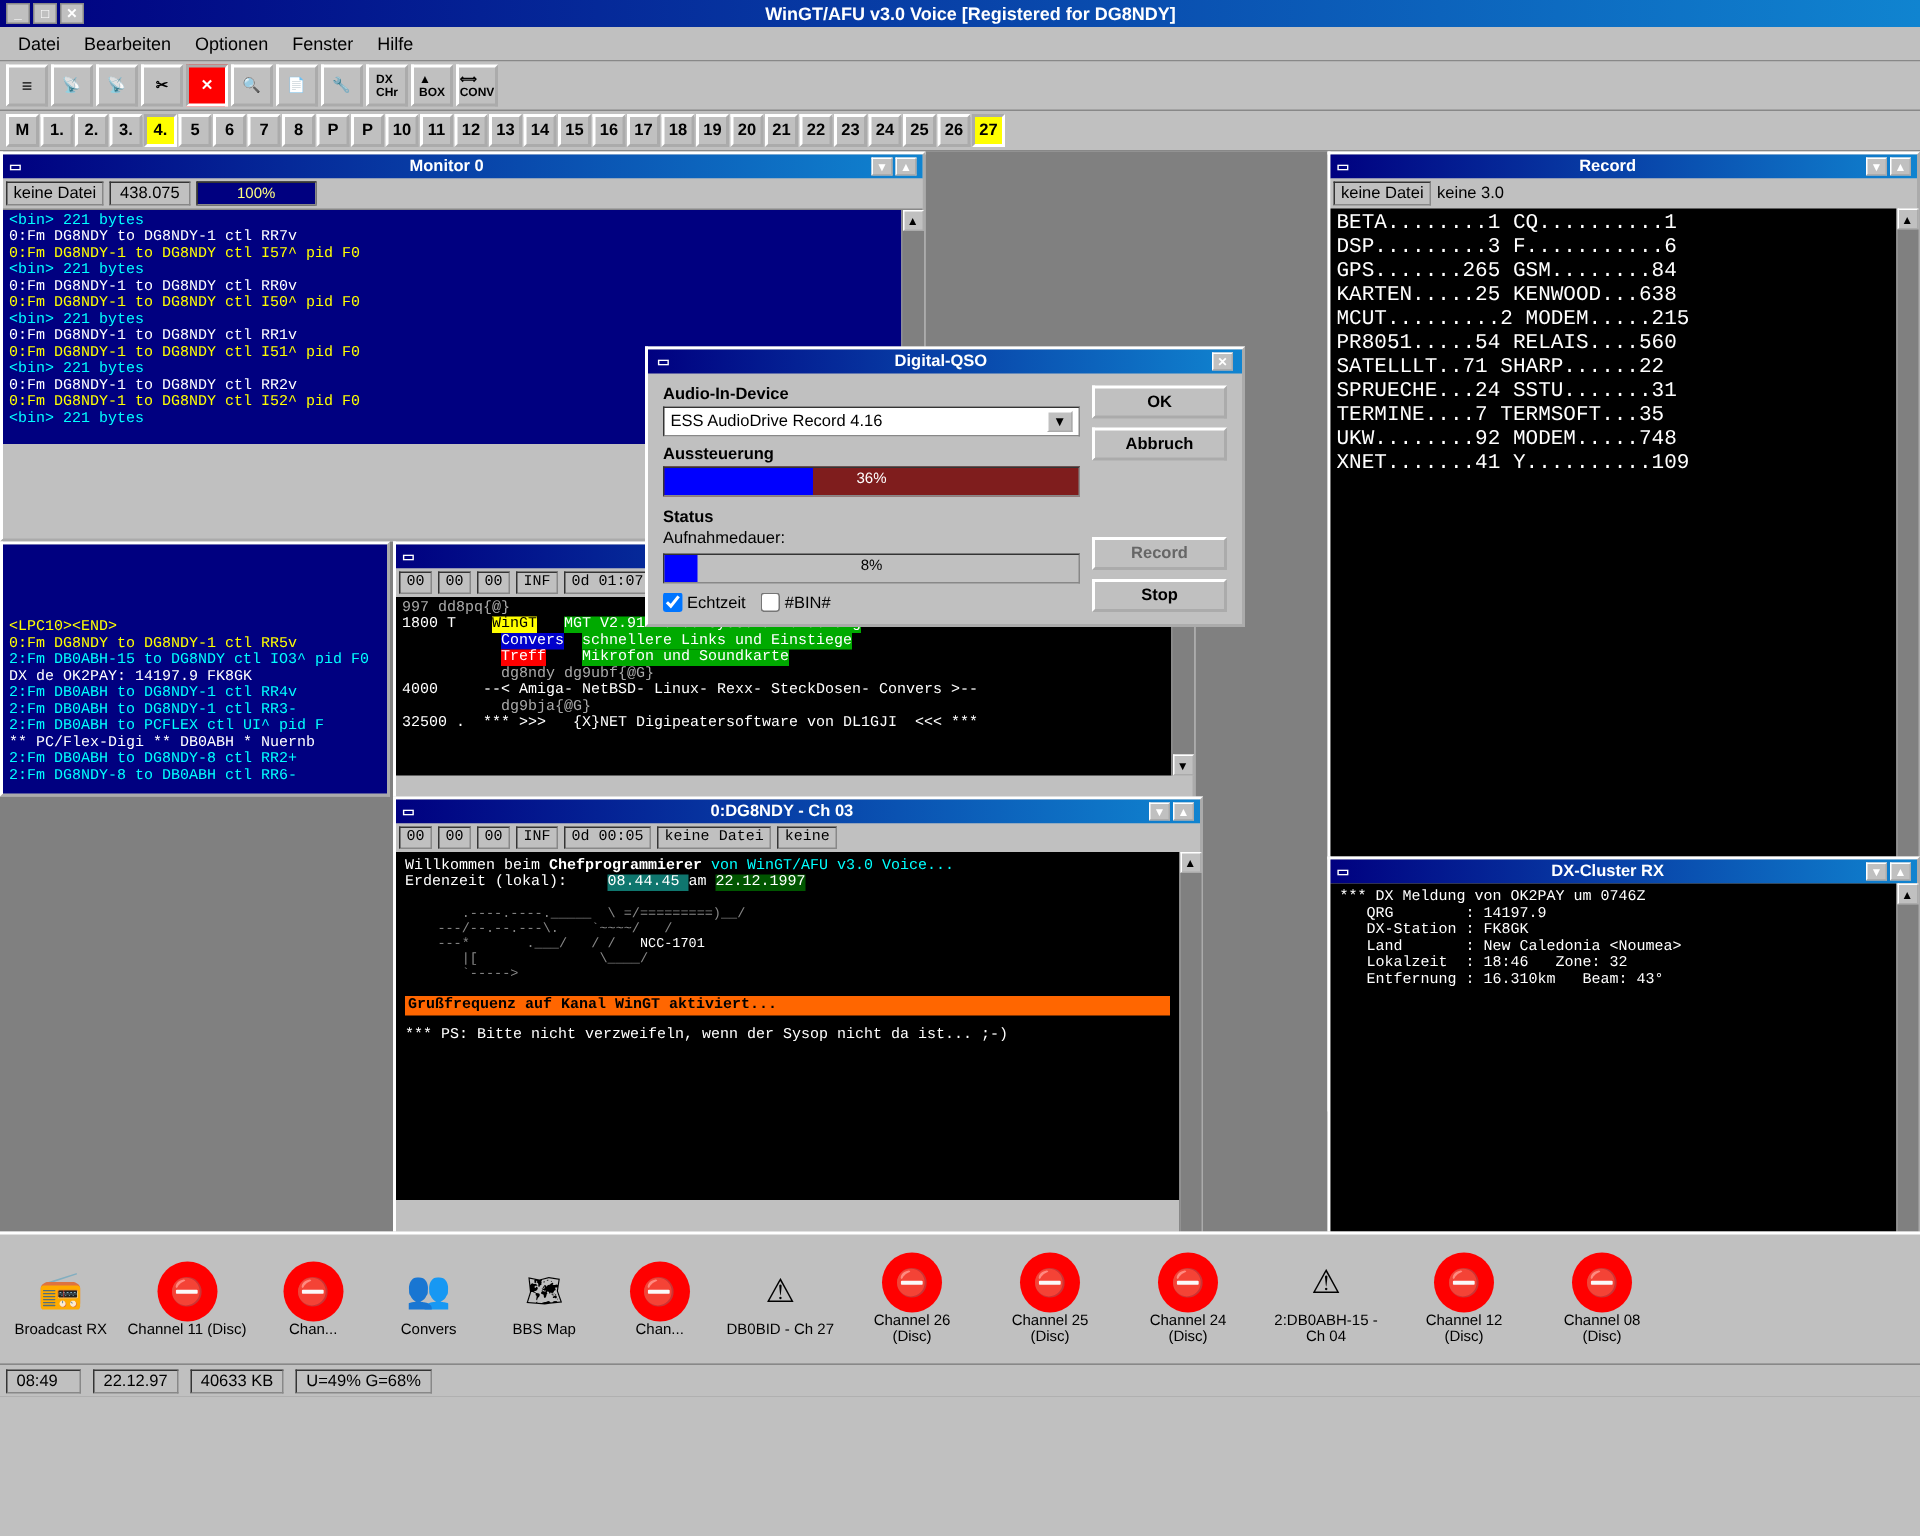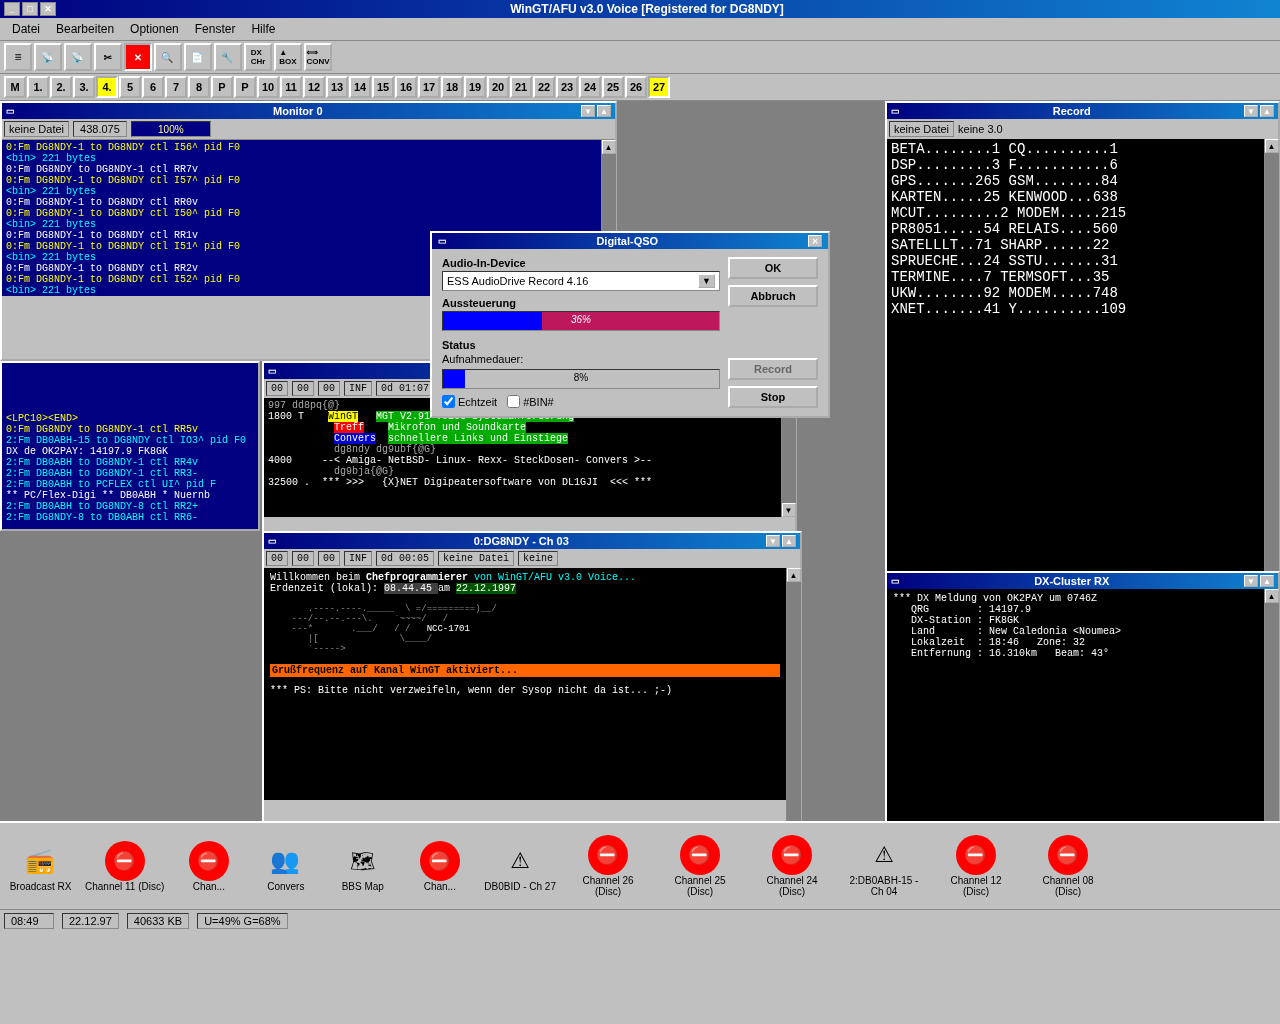--- a/index.html
+++ b/index.html
@@ -290,23 +290,22 @@
     }
     .section-label {
       font-size: 11px;
       font-weight: bold;
       margin: 6px 0 2px 0;
     }
     .aussteuerung-bar {
       width: 100%;
       height: 20px;
       border: 1px inset #888;
-      background: #be185d;
+      background: #7f1d1d;
       position: relative;
-      font-style: italic;
     }
     .aussteuerung-fill {
       background: #0000ff;
       height: 100%;
       display: flex;
       align-items: center;
       justify-content: center;
     }
     .aussteuerung-label {
       position: absolute;
@@ -579,21 +578,20 @@
     <div class="monitor-toolbar">
       <span class="monitor-field">keine Datei</span>
       <span class="monitor-freq">438.075</span>
       <div class="progress-bar-outer" style="width:80px;">
         <div class="progress-bar-inner" style="width:100%;background:#000080;"></div>
         <span class="progress-label">100%</span>
       </div>
     </div>
     <div style="display:flex; height: calc(100% - 50px);">
       <div class="monitor-content" style="flex:1;">
-        <div class="txt-yellow">0:Fm DG8NDY-1 to DG8NDY ctl I56^ pid F0</div>
         <div class="txt-cyan">&lt;bin&gt; 221 bytes</div>
         <div class="txt-white">0:Fm DG8NDY to DG8NDY-1 ctl RR7v</div>
         <div class="txt-yellow">0:Fm DG8NDY-1 to DG8NDY ctl I57^ pid F0</div>
         <div class="txt-cyan">&lt;bin&gt; 221 bytes</div>
         <div class="txt-white">0:Fm DG8NDY-1 to DG8NDY ctl RR0v</div>
         <div class="txt-yellow">0:Fm DG8NDY-1 to DG8NDY ctl I50^ pid F0</div>
         <div class="txt-cyan">&lt;bin&gt; 221 bytes</div>
         <div class="txt-white">0:Fm DG8NDY-1 to DG8NDY ctl RR1v</div>
         <div class="txt-yellow">0:Fm DG8NDY-1 to DG8NDY ctl I51^ pid F0</div>
         <div class="txt-cyan">&lt;bin&gt; 221 bytes</div>
@@ -704,24 +702,24 @@
       <span class="csb-field">keine Datei</span>
       <span class="csb-field">keine Datei</span>
     </div>
     <div style="display:flex;height:calc(100% - 52px);">
       <div style="background:black;color:#ffffff;font-family:'Courier New',monospace;font-size:10px;padding:2px 4px;flex:1;overflow:hidden;">
         <div style="color:#aaaaaa;">997 dd8pq{@}</div>
         <div>
           1800 T &nbsp;&nbsp;&nbsp;<span style="background:#ffff00;color:#000000;">WinGT</span>&nbsp;&nbsp;&nbsp;<span style="background:#00aa00;color:#ffffff;">MGT V2.91 Voice Systemanforderung</span>
         </div>
         <div>
+          &nbsp;&nbsp;&nbsp;&nbsp;&nbsp;&nbsp;&nbsp;&nbsp;&nbsp;&nbsp;&nbsp;<span style="background:#0000cc;color:#ffffff;">Convers</span>&nbsp;&nbsp;<span style="background:#00aa00;color:#ffffff;">schnellere Links und Einstiege</span>
+        </div>
+        <div>
           &nbsp;&nbsp;&nbsp;&nbsp;&nbsp;&nbsp;&nbsp;&nbsp;&nbsp;&nbsp;&nbsp;<span style="background:#ff0000;color:#ffffff;">Treff</span>&nbsp;&nbsp;&nbsp;&nbsp;<span style="background:#00aa00;color:#ffffff;">Mikrofon und Soundkarte</span>
-        </div>
-        <div>
-          &nbsp;&nbsp;&nbsp;&nbsp;&nbsp;&nbsp;&nbsp;&nbsp;&nbsp;&nbsp;&nbsp;<span style="background:#0000cc;color:#ffffff;">Convers</span>&nbsp;&nbsp;<span style="background:#00aa00;color:#ffffff;">schnellere Links und Einstiege</span>
         </div>
         <div style="color:#aaaaaa;">&nbsp;&nbsp;&nbsp;&nbsp;&nbsp;&nbsp;&nbsp;&nbsp;&nbsp;&nbsp;&nbsp;dg8ndy dg9ubf{@G}</div>
         <div style="color:#ffffff;">4000&nbsp;&nbsp;&nbsp;&nbsp;&nbsp;--&lt; Amiga- NetBSD- Linux- Rexx- SteckDosen- Convers &gt;--</div>
         <div style="color:#aaaaaa;">&nbsp;&nbsp;&nbsp;&nbsp;&nbsp;&nbsp;&nbsp;&nbsp;&nbsp;&nbsp;&nbsp;dg9bja{@G}</div>
         <div style="color:#ffffff;">32500 .&nbsp;&nbsp;*** &gt;&gt;&gt;&nbsp;&nbsp;&nbsp;{X}NET Digipeatersoftware von DL1GJI &nbsp;&lt;&lt;&lt; ***</div>
       </div>
       <div class="scrollbar-v">
         <div class="scrollbar-btn">▲</div>
         <div class="scrollbar-track"></div>
         <div class="scrollbar-btn">▼</div>
@@ -746,21 +744,21 @@
       <span class="csb-field time">0d 00:05</span>
       <span class="csb-field">keine Datei</span>
       <span class="csb-field">keine</span>
     </div>
     <div style="display:flex;height:calc(100% - 52px);">
       <div class="ch0-content" style="flex:1;background:black;color:white;font-family:'Courier New',monospace;font-size:10px;padding:4px 6px;overflow:hidden;">
         <div>
           <span style="color:white;">Willkommen beim </span><span style="color:white;font-weight:bold;">Chefprogrammierer</span><span style="color:#00ffff;"> von WinGT/AFU v3.0 Voice...</span>
         </div>
         <div>
-          <span style="color:white;">Erdenzeit (lokal): </span><span style="background:#404040;color:white;"> 08.44.45 </span><span style="color:white;"> am </span><span style="background:#005500;color:white;"> 22.12.1997 </span>
+          <span style="color:white;">Erdenzeit (lokal): </span><span style="background:#0f766e;color:white;margin-left:21px;"> 08.44.45 </span><span style="color:white;"> am </span><span style="background:#005500;color:white;"> 22.12.1997 </span>
         </div>
         <div style="margin:10px 0;color:#888888;font-size:9px;">
           <div>&nbsp;&nbsp;&nbsp;&nbsp;&nbsp;&nbsp;&nbsp;.----.----._____&nbsp;&nbsp;\&nbsp;=/=========)__/</div>
           <div>&nbsp;&nbsp;&nbsp;&nbsp;---/--.--.---\.&nbsp;&nbsp;&nbsp;&nbsp;`~~~~/&nbsp;&nbsp;&nbsp;/</div>
           <div>&nbsp;&nbsp;&nbsp;&nbsp;---*&nbsp;&nbsp;&nbsp;&nbsp;&nbsp;&nbsp;&nbsp;.___/&nbsp;&nbsp;&nbsp;/&nbsp;/&nbsp;&nbsp;&nbsp;<span style="color:white;">NCC-1701</span></div>
           <div>&nbsp;&nbsp;&nbsp;&nbsp;&nbsp;&nbsp;&nbsp;|[&nbsp;&nbsp;&nbsp;&nbsp;&nbsp;&nbsp;&nbsp;&nbsp;&nbsp;&nbsp;&nbsp;&nbsp;&nbsp;&nbsp;&nbsp;\____/</div>
           <div>&nbsp;&nbsp;&nbsp;&nbsp;&nbsp;&nbsp;&nbsp;`-----&gt;</div>
         </div>
         <div style="background:#ff6600;color:#000000;font-weight:bold;padding:1px 2px;">
           Grußfrequenz auf Kanal WinGT aktiviert...

